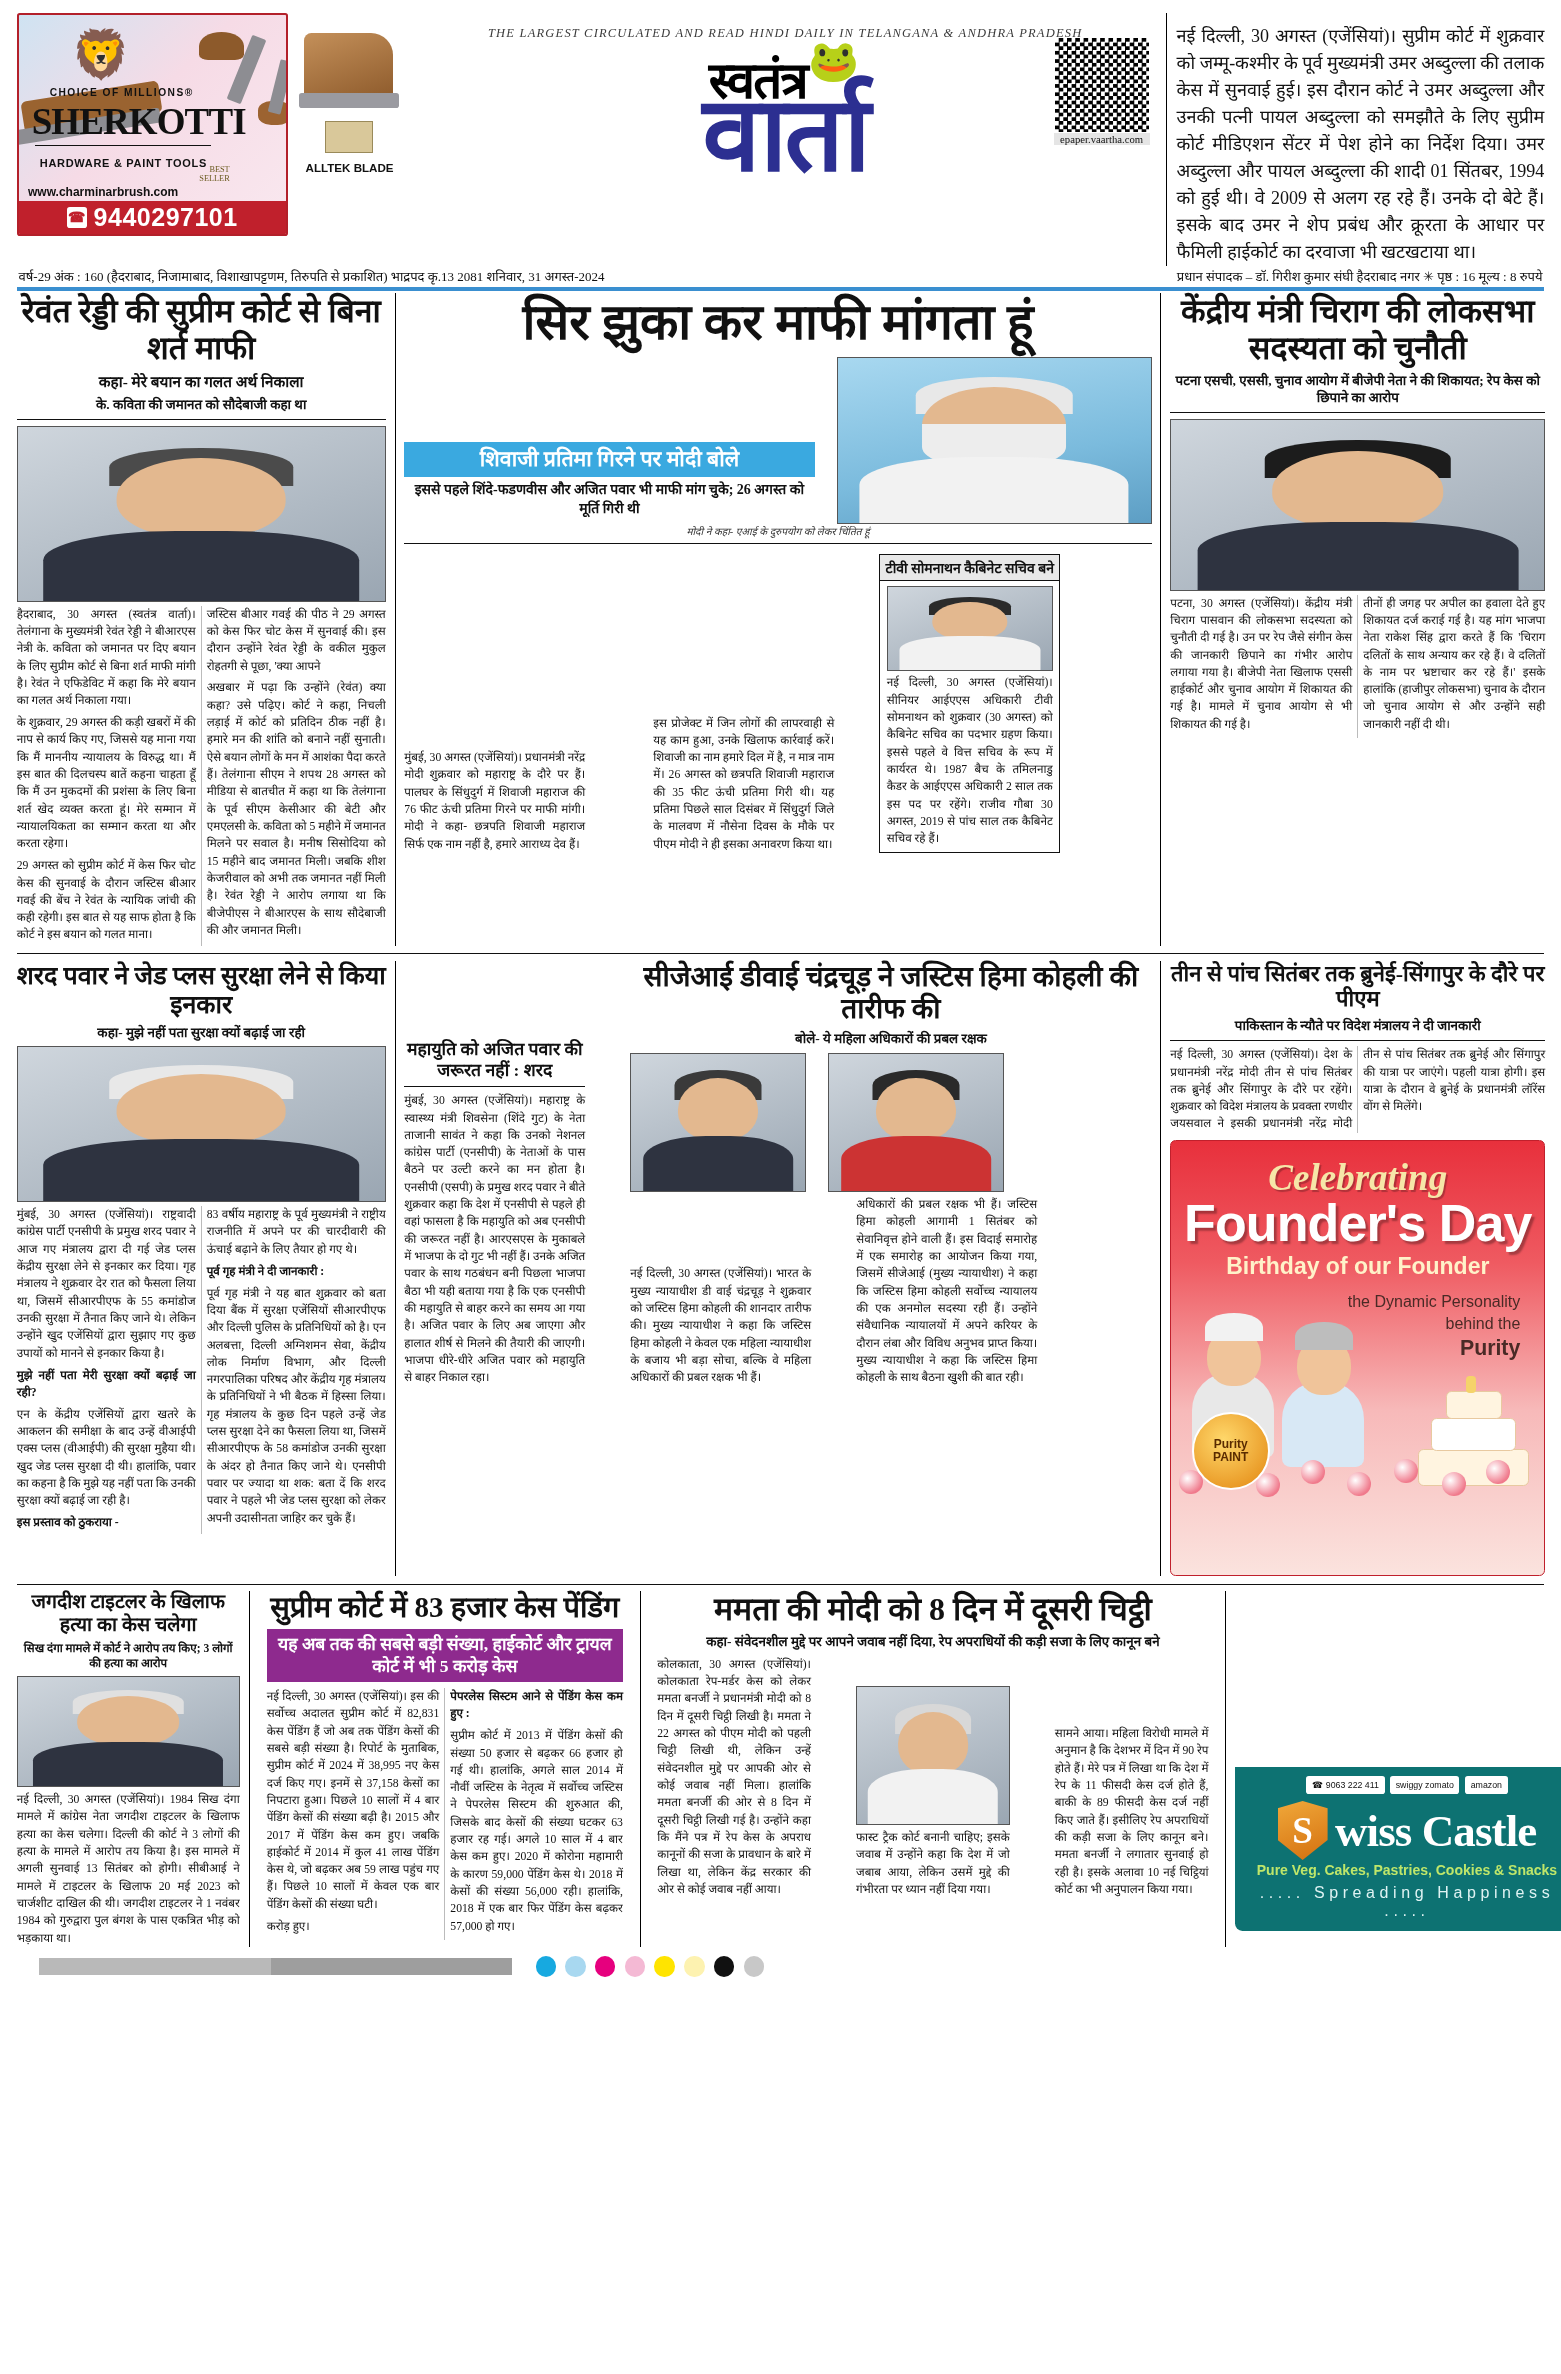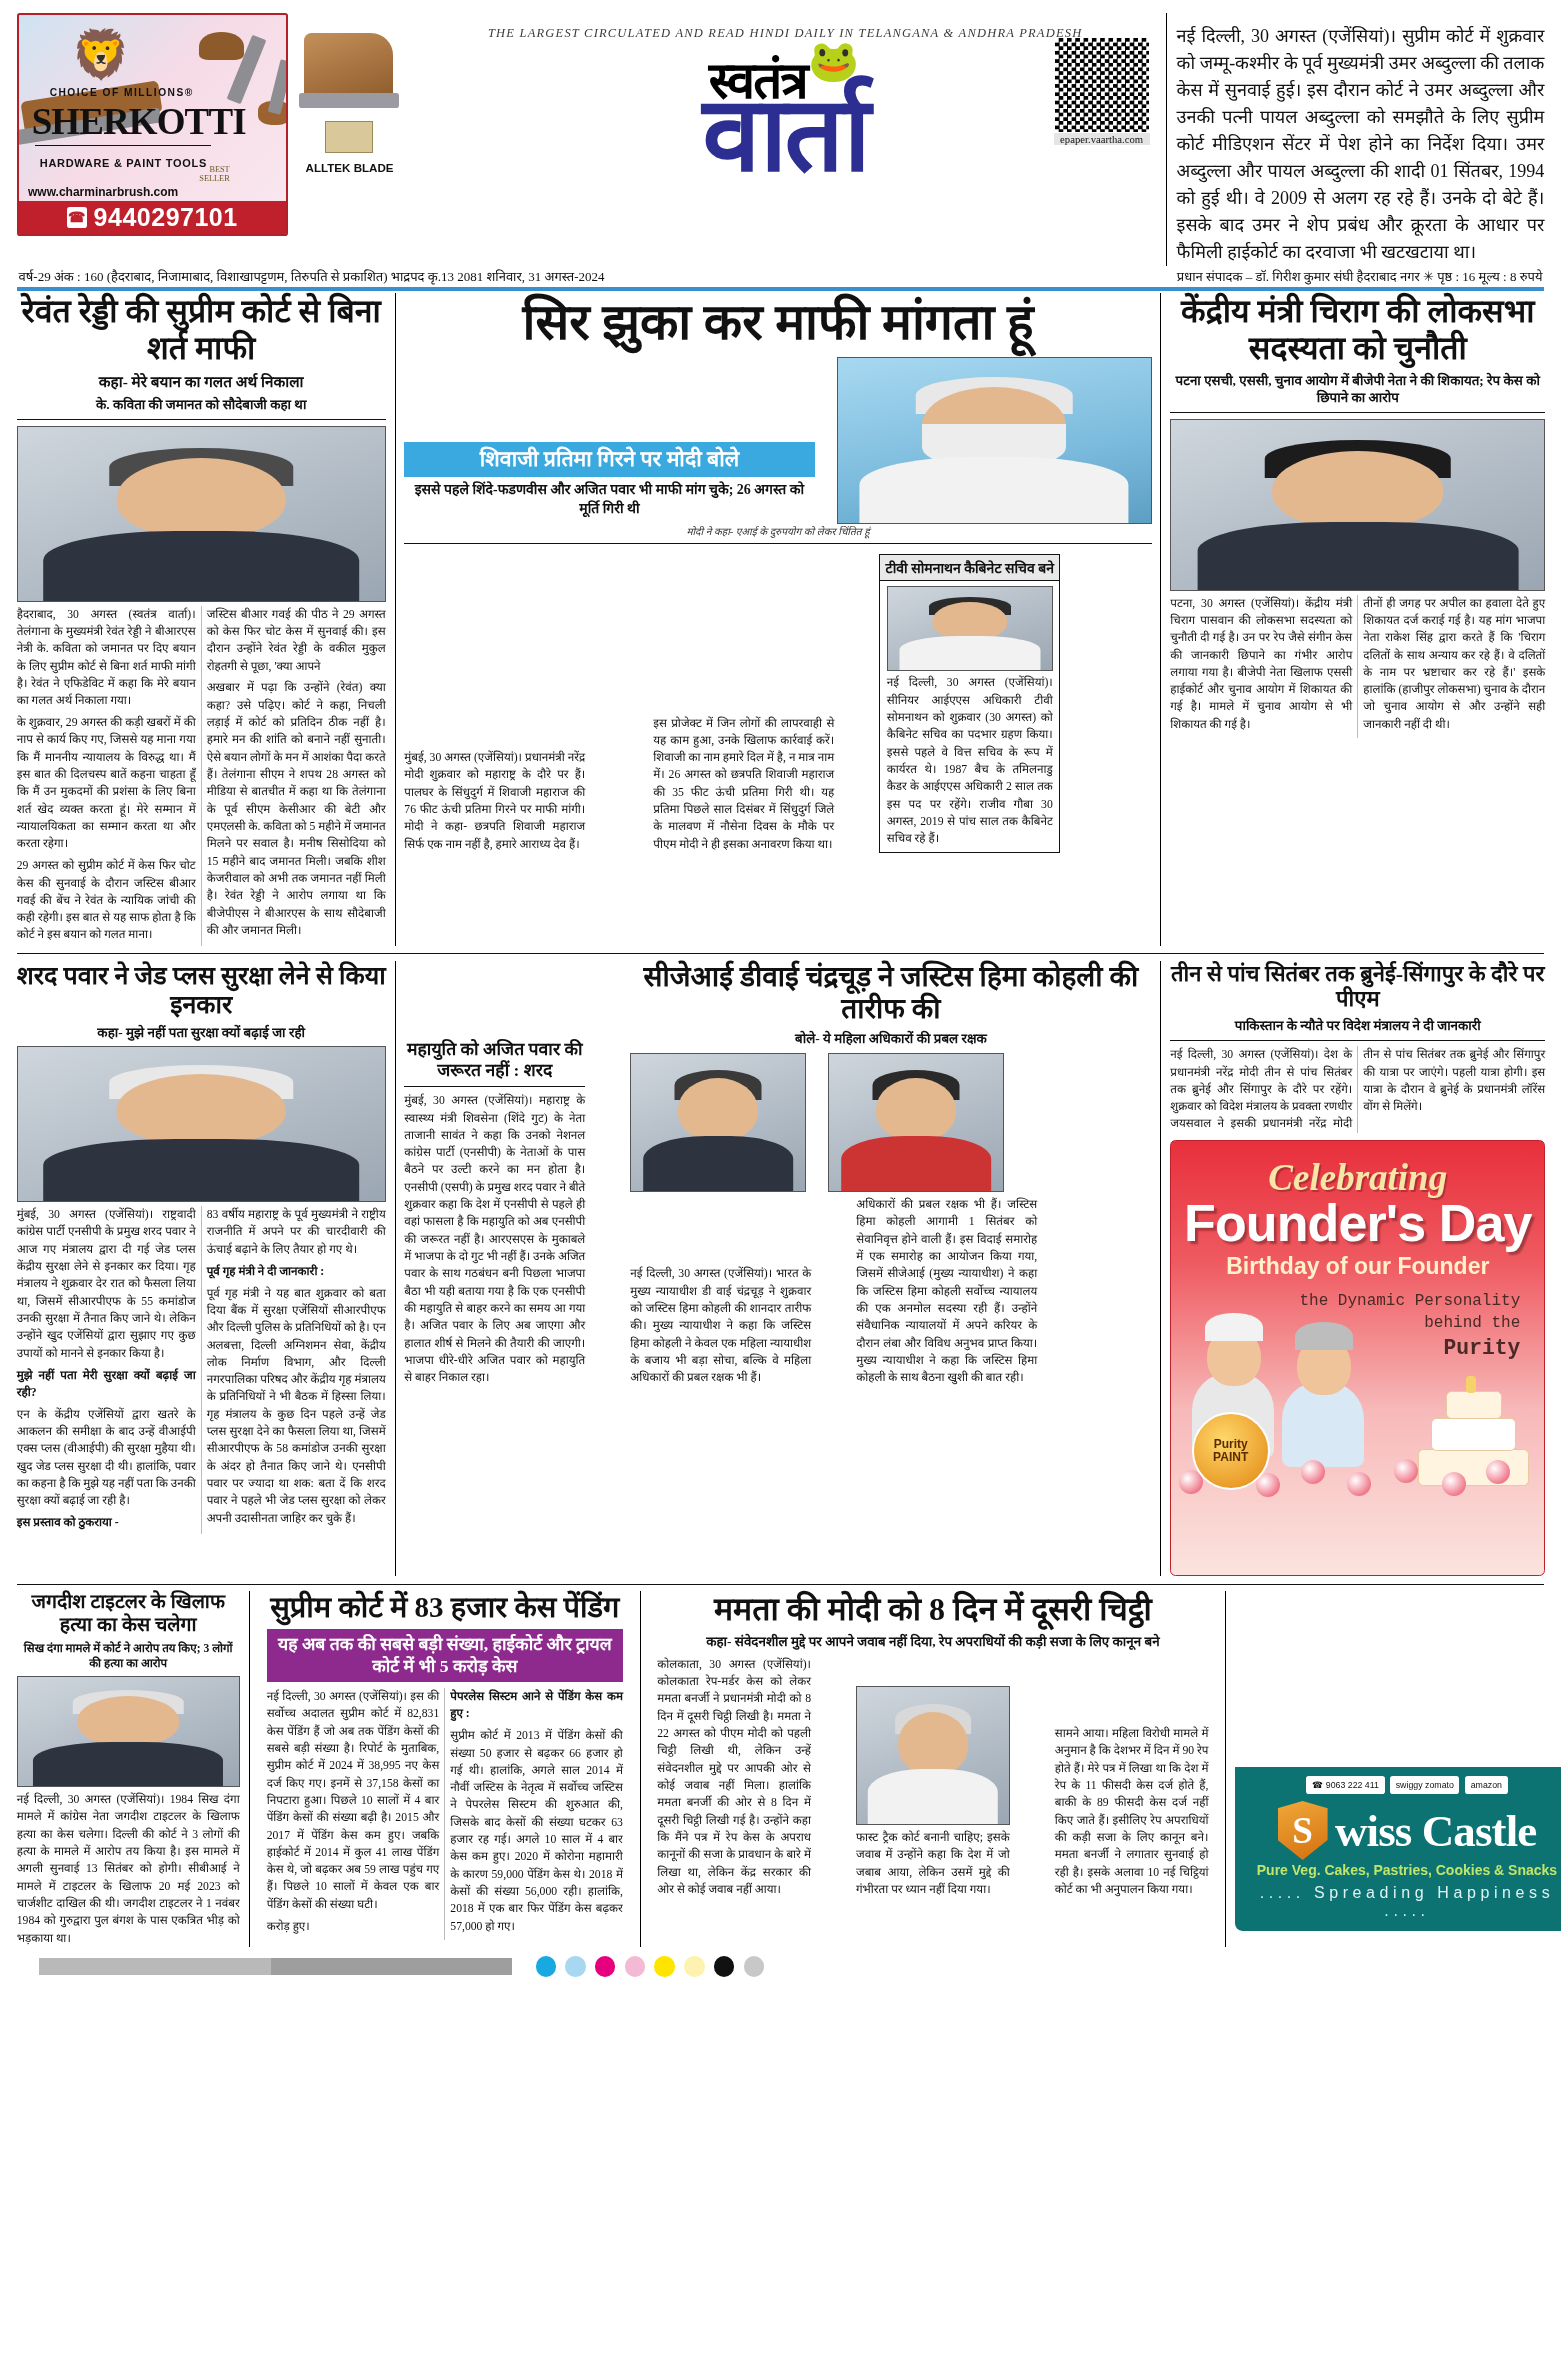--- a/index.html
+++ b/index.html
@@ -128,21 +128,21 @@
 
   
   .ad-founder { border:1.9px solid #c0202c; border-radius:5.6px; overflow:hidden; height:519px;
      background:linear-gradient(180deg,#e8303c 0%, #ef5a61 28%, #f7b9b9 62%, #fbe3de 100%); position:relative;}
   .fd-cel { font-family:"Liberation Serif",serif; font-style:italic; font-size:37px; color:#f6e6a8;
      text-align:center; padding-top:15px; text-shadow:1.9px 1.9px 0.9px rgba(0,0,0,.25); font-weight:700;}
   .fd-main { font-family:"Liberation Sans",sans-serif; font-size:52px; font-weight:700; color:#fff;
      text-align:center; line-height:.95; letter-spacing:-0.9px; text-shadow:2.8px 2.8px 1.9px rgba(0,0,0,.3); }
   .fd-bd { font-family:"Liberation Sans",sans-serif; font-size:23px; font-weight:700; color:#fff2c9;
      text-align:center; margin-top:4.6px;}
-  .fd-dyn { font-family:Liberation Mono, monospace; font-size:16px; color:#4a2a26; text-align:right;
+  .fd-dyn { font-family:Liberation Sans, sans-serif; font-size:16px; color:#4a2a26; text-align:right;
      padding-right:24px; margin-top:11px; line-height:1.35;}
   .fd-purity { font-size:21.3px; font-weight:700; }
   .fd-people { position:absolute; left:0; bottom:80px; width:100%; height:213px; }
   .fd-p { position:absolute; bottom:0; }
   .fd-head { width:54px; height:59px; background:#f0c49a; border-radius:50% 50% 45% 45%; position:absolute; }
   .fd-hair { width:58px; height:28px; background:#f2f2f2; border-radius:50% 50% 0 0; position:absolute;}
   .fd-torso{ width:82px; height:85px; border-radius:44% 44% 10% 10%; position:absolute; }
   .fd-flowers { position:absolute; left:0; bottom:74px; width:100%; height:59px; }
   .fd-fl { position:absolute; width:24px; height:24px; border-radius:50%;
       background:radial-gradient(circle at 35% 35%, #fff, #f07a8c 70%); }

